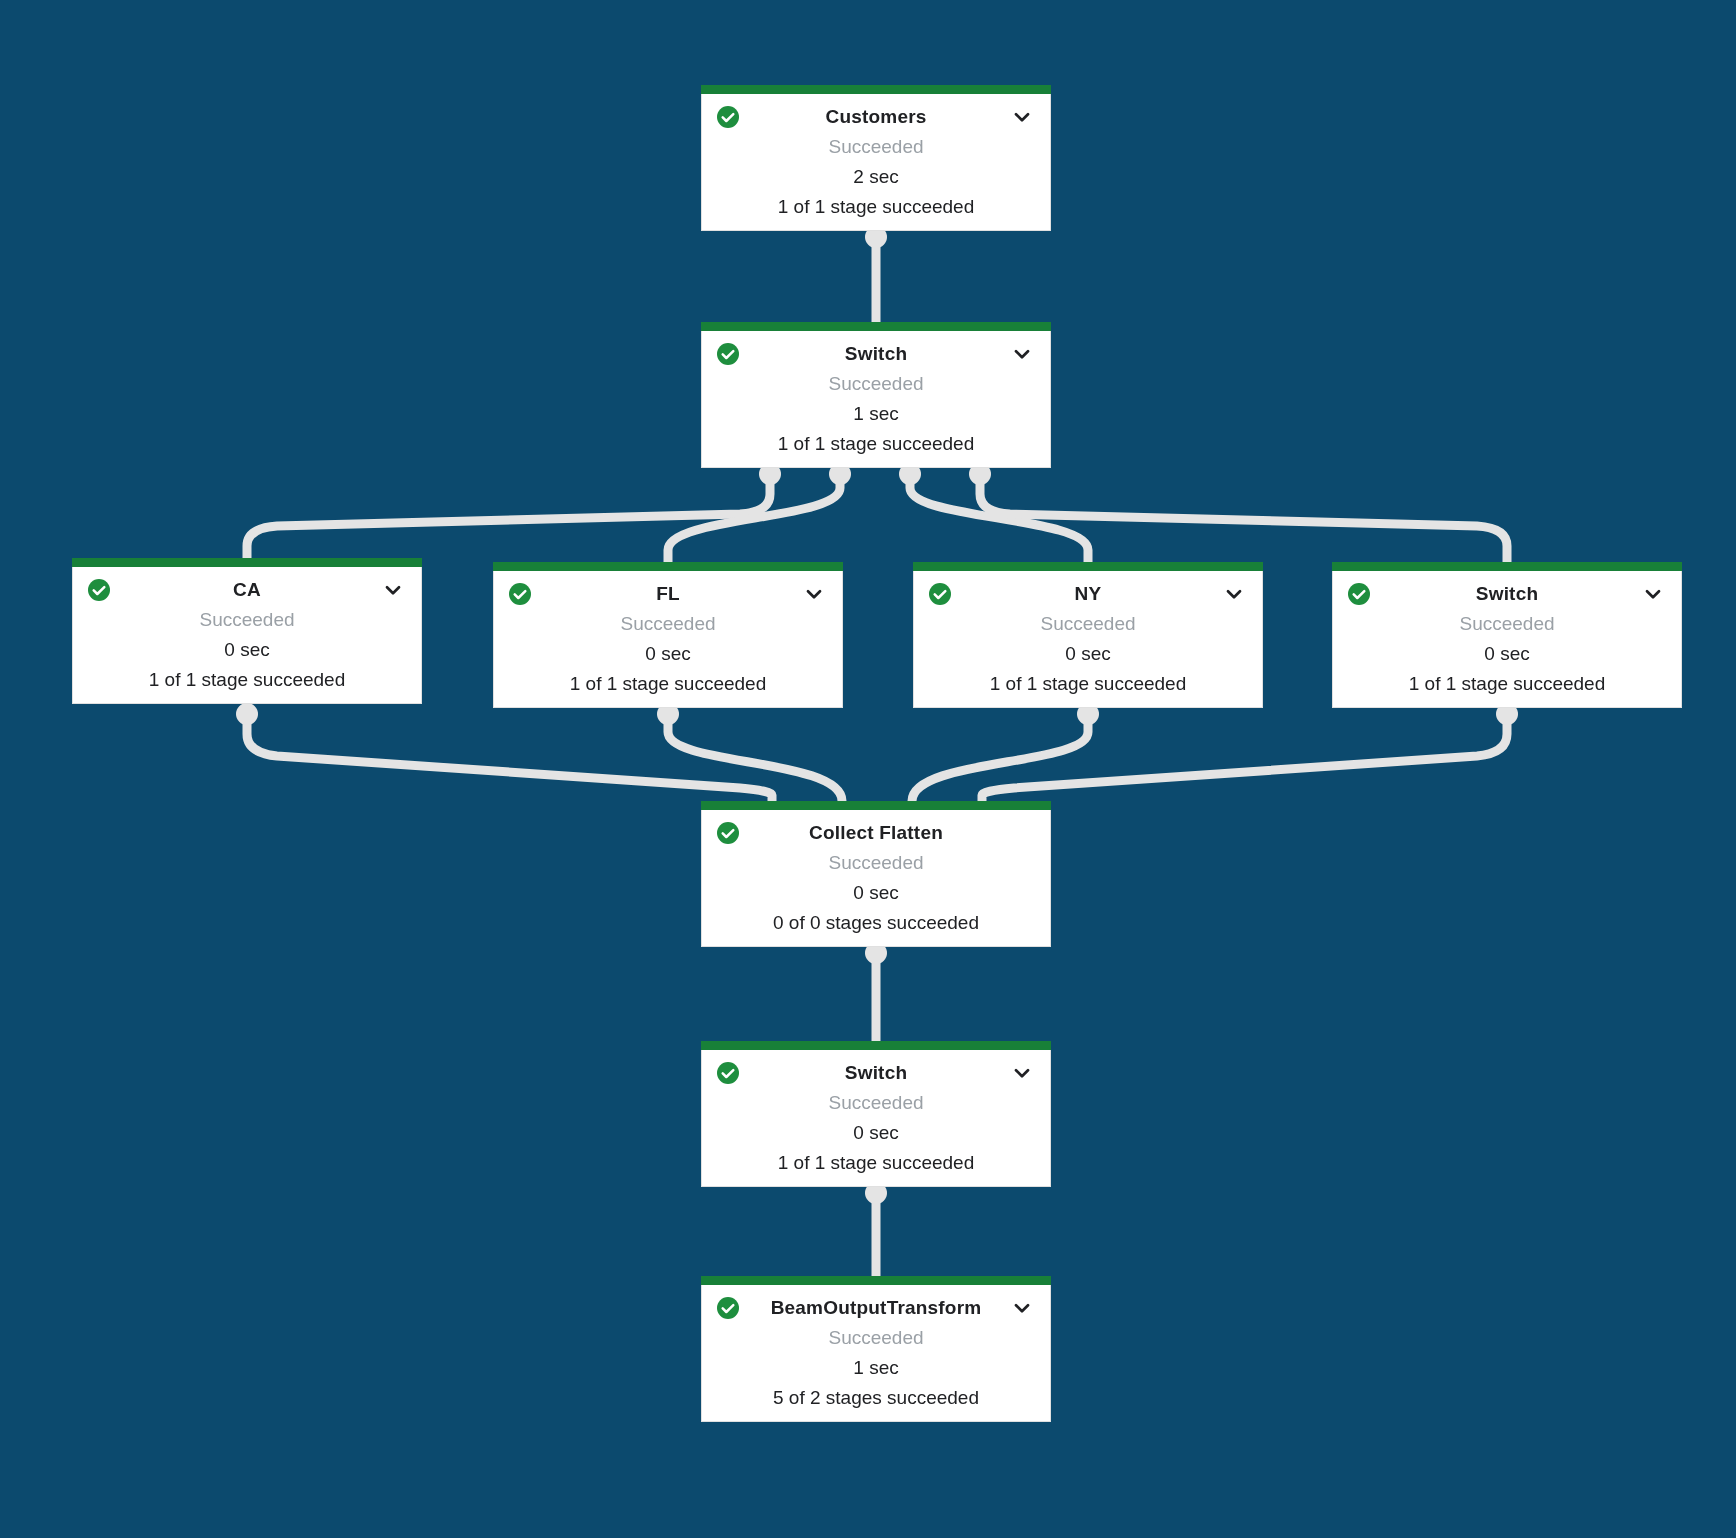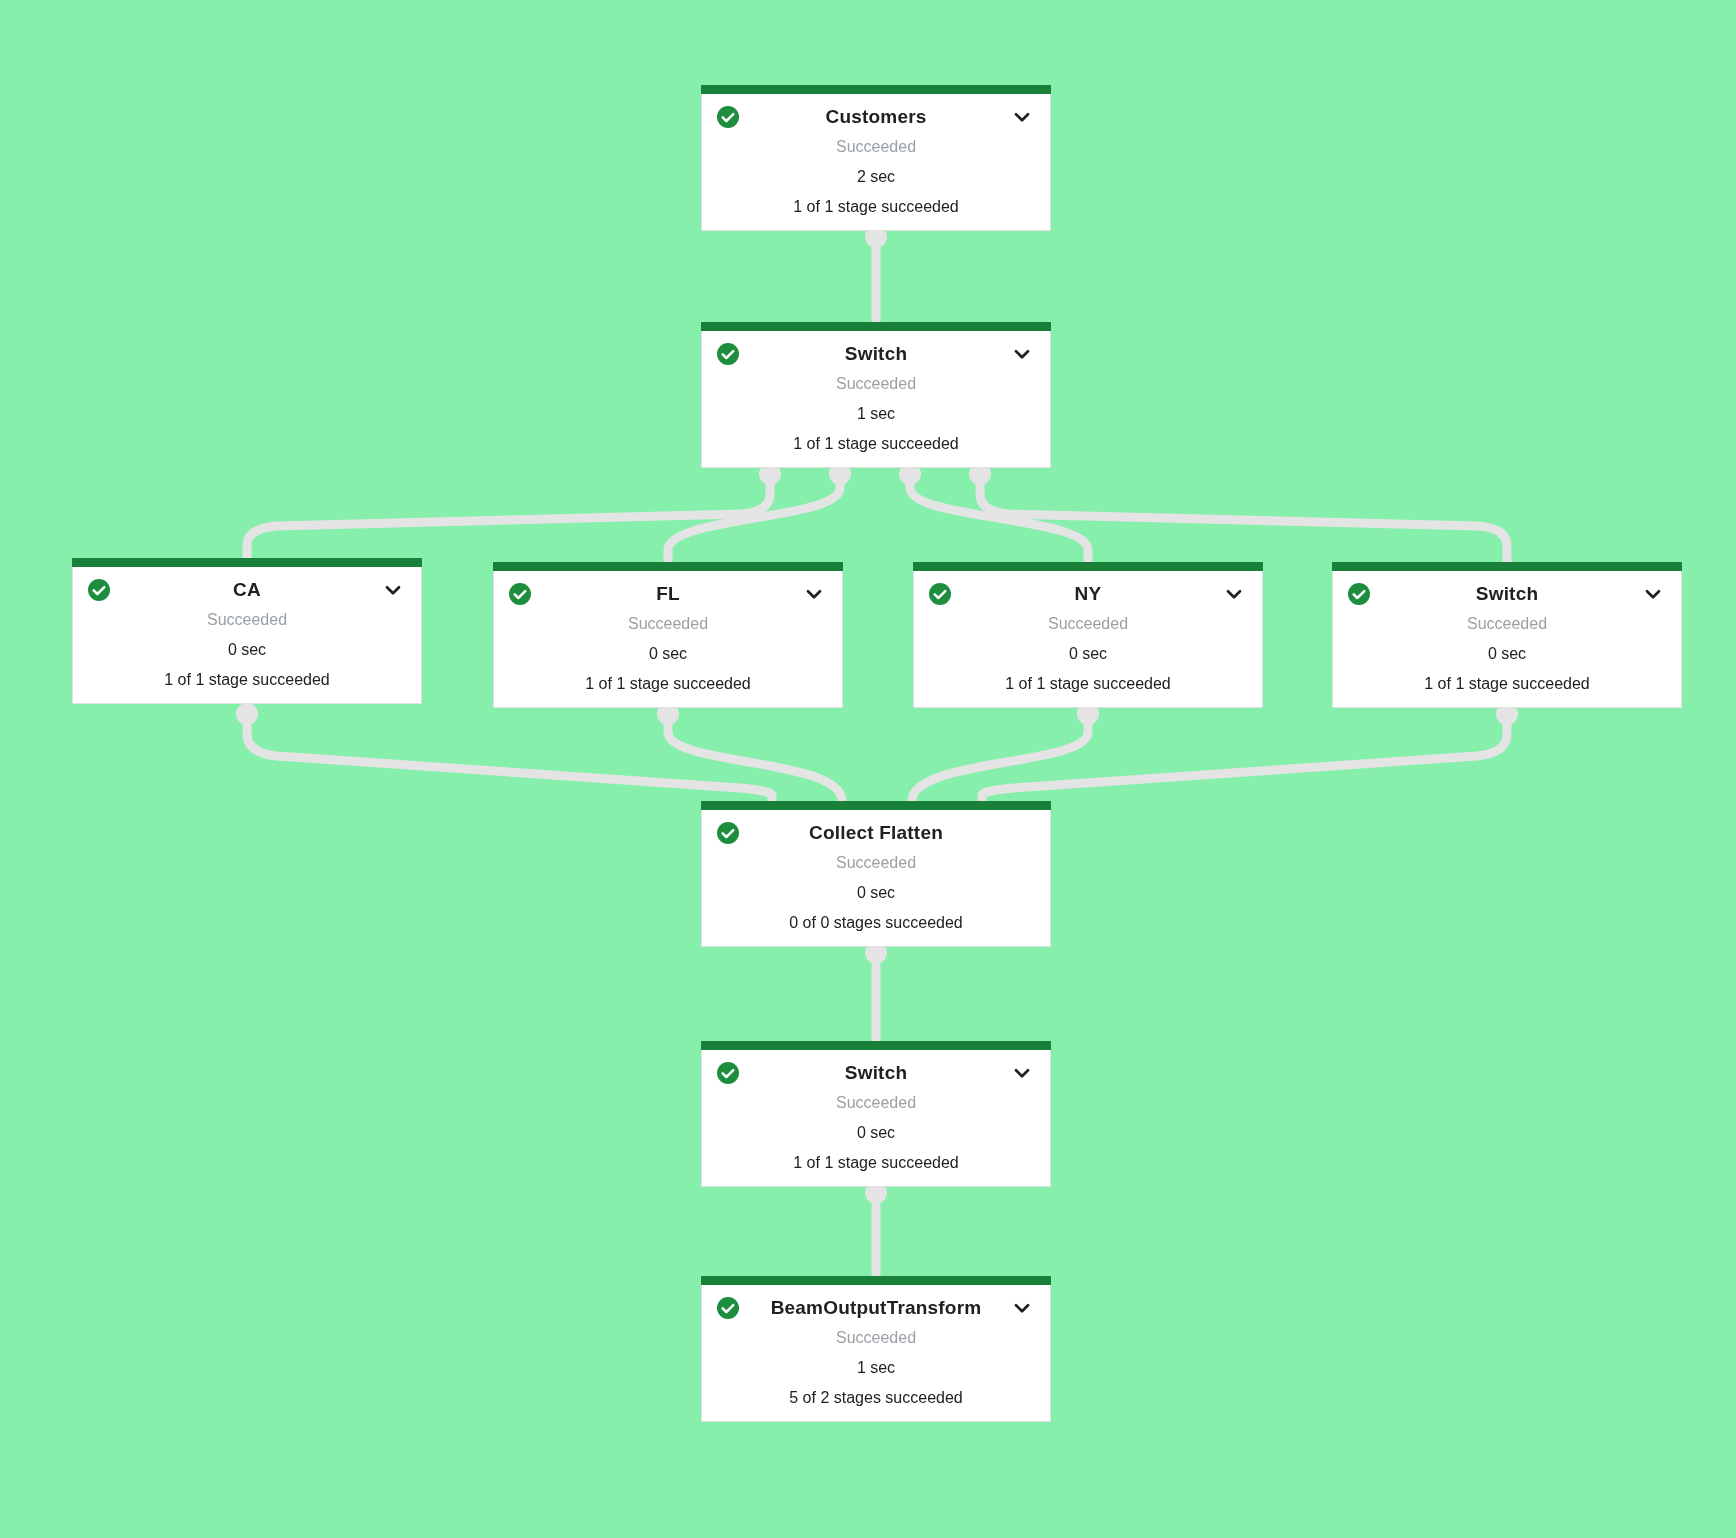--- a/index.html
+++ b/index.html
@@ -1,19 +1,19 @@
 <!DOCTYPE html>
 <html><head>
 <meta charset="utf-8">
 <style>
   html,body{margin:0;padding:0;background:#ffffff;}
   .canvas{
     position:relative;
     width:1736px;height:1538px;
-    background:#86efac;
+    background:#0c4a6e;
     font-family:"Liberation Sans", sans-serif;
     overflow:hidden;
   }
   svg.edges{position:absolute;left:0;top:0;}
   .edge{stroke:#e4e4e4;stroke-width:9;fill:none;stroke-linejoin:round;}
   .stub{fill:#e4e4e4;stroke:none;}
   .node{
     position:absolute;
     width:350px;height:146px;
     background:#ffffff;
@@ -27,21 +27,21 @@
     height:9px;background:#188038;
   }
   .head{position:relative;margin-top:17px;height:28px;line-height:28px;}
   .title{
     font-size:19px;font-weight:700;color:#202124;letter-spacing:.2px;
     white-space:nowrap;
   }
   .check{position:absolute;left:14px;top:2px;width:24px;height:24px;}
   .chev{position:absolute;right:16px;top:2px;width:24px;height:24px;cursor:pointer;}
   .check svg,.chev svg{display:block;}
-  .line{font-size:16px;line-height:30px;color:#202124;}
+  .line{font-size:19px;line-height:30px;color:#202124;}
   .line.status{color:#9aa0a6;margin-top:1px;}
 </style>
 </head>
 <body>
 
 <div class="canvas">
 
   <svg class="edges" width="1736" height="1538" viewBox="0 0 1736 1538">
 
     <path class="edge" d="M876,231 L876,322"></path>

